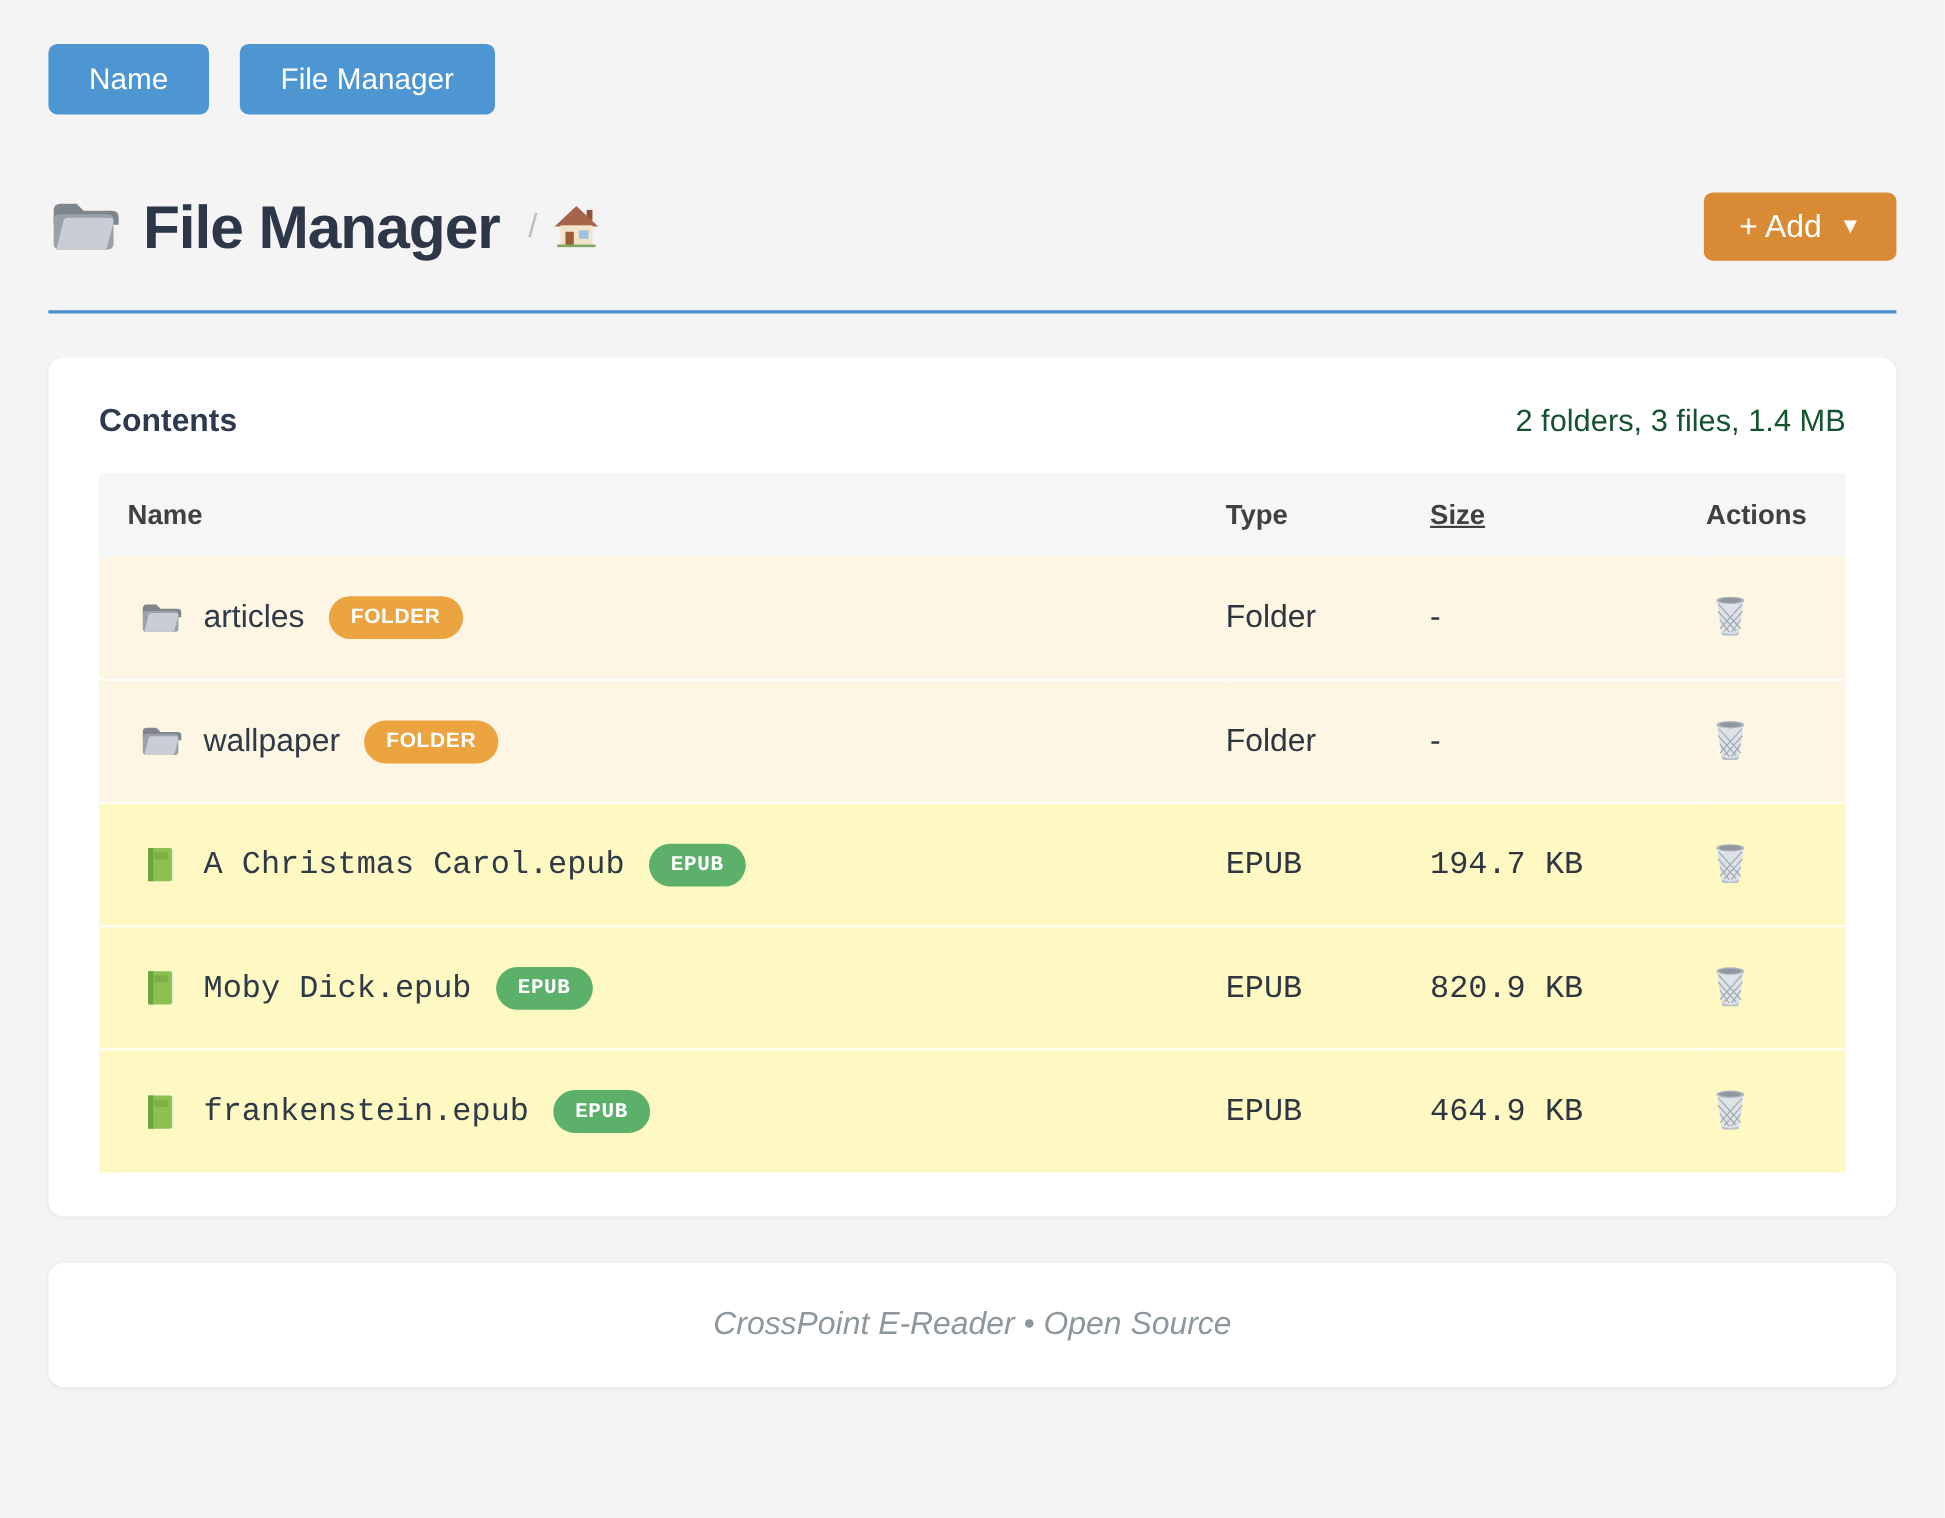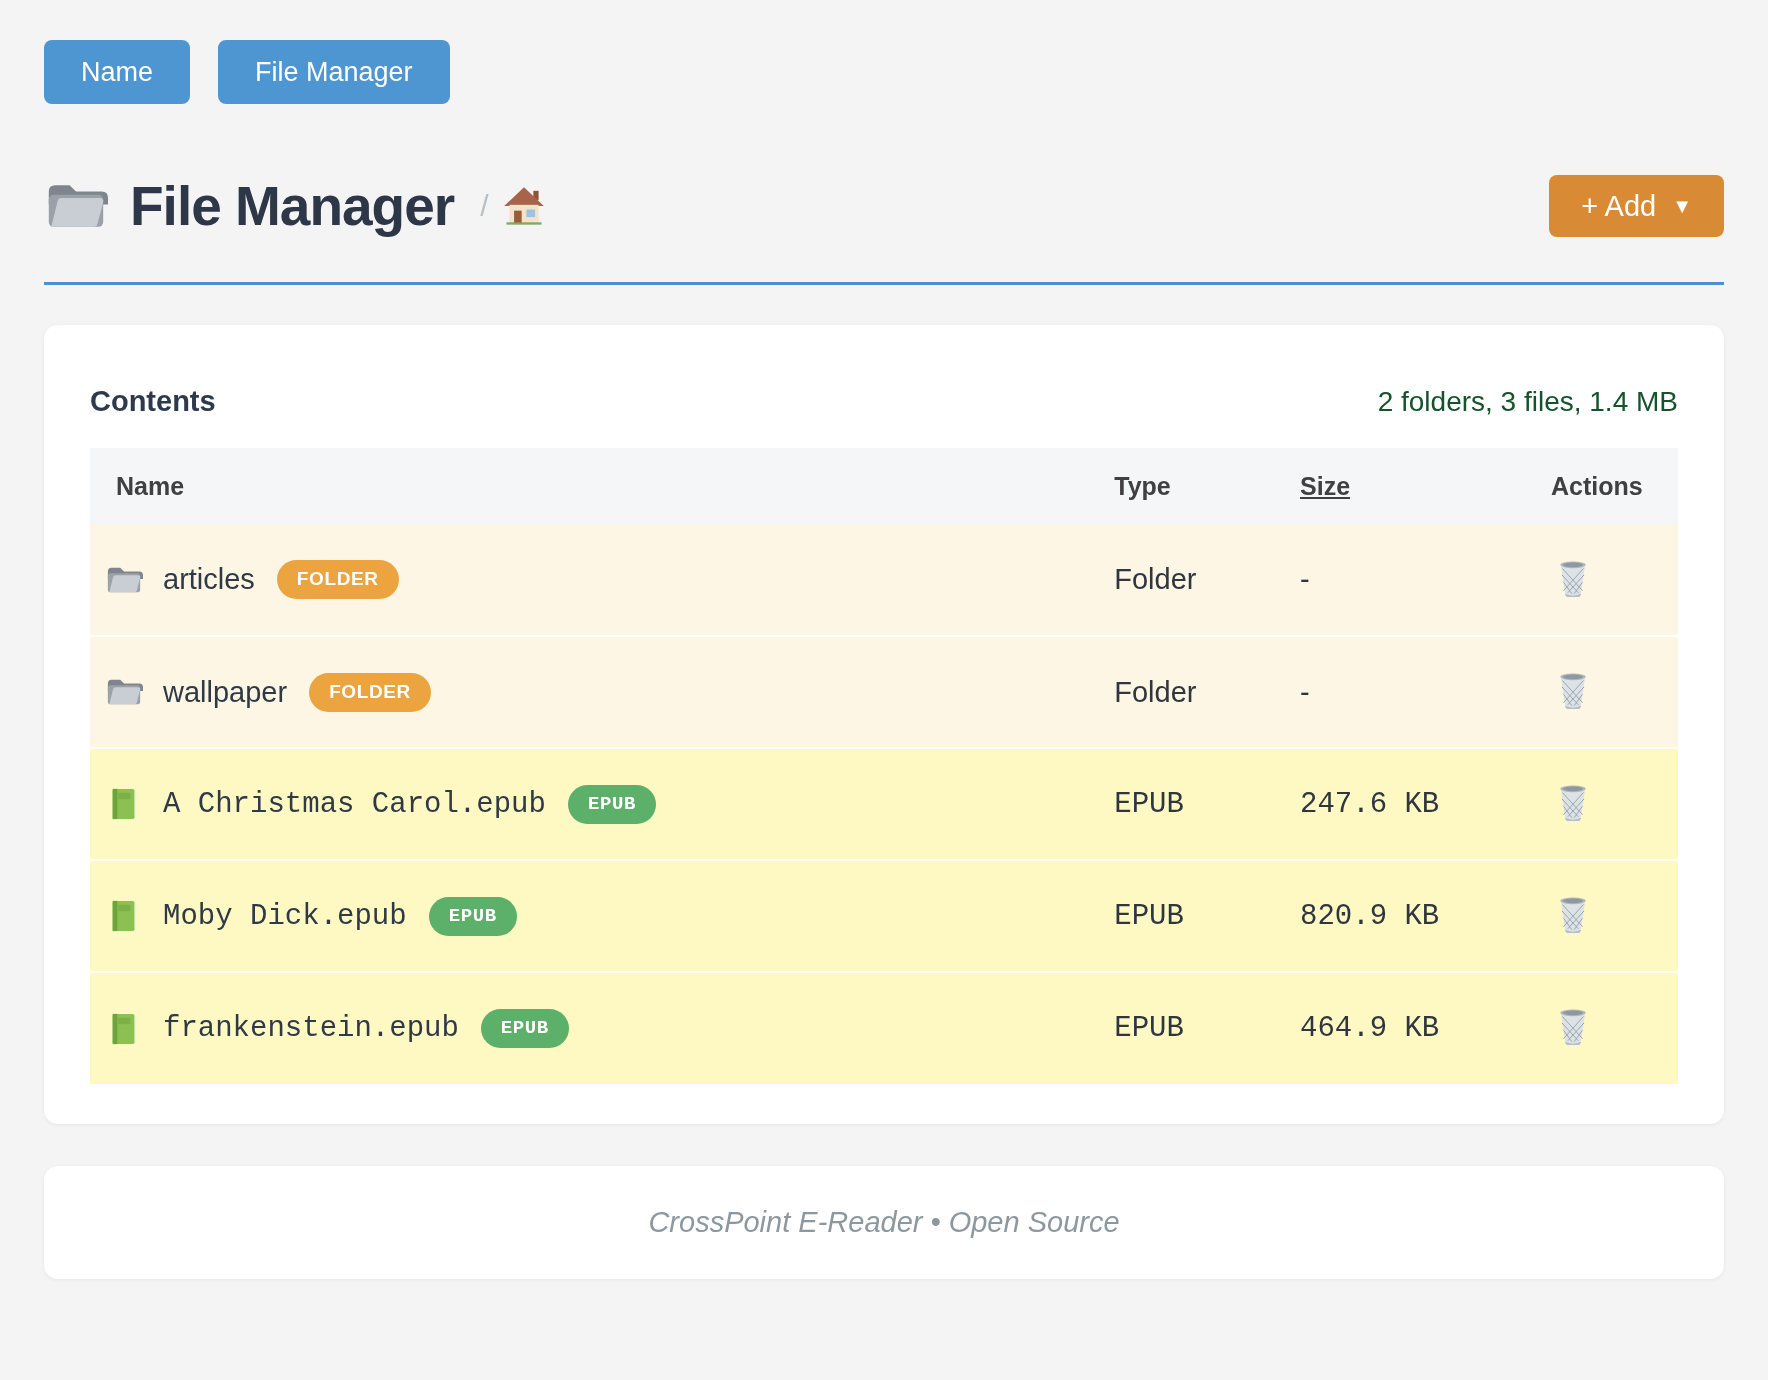--- a/index.html
+++ b/index.html
@@ -36,40 +36,40 @@
 
   .blue-rule { border:none; border-top:3px solid #4a91cd; margin-top:44px; }
 
   
   .card {
     margin-top:40px; background:#fff; border-radius:14px;
     box-shadow:0 1px 4px rgba(0,0,0,0.06);
   }
   .contents-card { padding:42px 46px 40px 46px; }
   .card-head { display:flex; align-items:baseline; justify-content:space-between; margin-bottom:30px; }
-  .card-head h2 { font-size:29px; font-weight:700; color:#2d3a4d;margin-top:18px; }
+  .card-head h2 { font-size:29px; font-weight:700; color:#2d3a4d; }
   .summary { font-size:28px; color:#14532d; }
 
   table { width:100%; border-collapse:collapse; }
   thead th {
     background:#f5f6f8; color:#404040; font-size:25px; font-weight:700;
     text-align:left; height:76px; vertical-align:middle;
   }
   th:nth-child(1){ width:64.5%; padding-left:26px; }
   th:nth-child(2){ width:11.7%; }
   th:nth-child(3){ width:15.8%;text-decoration:underline; }
   th:nth-child(4){ width:8%; }
 
   tbody tr { height:112px; border-bottom:2px solid rgba(255,255,255,0.85); }
   tbody tr:last-child { border-bottom:none; }
   .row-folder { background:#fdf6e4; }
   .row-epub  { background:#fef9c3;font-family:Liberation Mono, monospace; }
 
   td { vertical-align:middle; }
-  .name-cell { padding-left:15px; }
+  .name-cell { padding-left:37px; }
   .name-inner { display:flex; align-items:center; }
   .row-icon svg { width:38px; height:34px; }
   .file-name { font-size:29px; color:#303a46; margin-left:20px; cursor:pointer; }
   .badge {
     margin-left:22px; padding:8px 20px 9px 20px; border-radius:999px;
     color:#fff; font-size:19px; font-weight:700; letter-spacing:0.6px;
   }
   .badge-folder { background:#eba43f; }
   .badge-epub   { background:#5cb06a; }
   .type-cell, .size-cell { font-size:29px; color:#2f3640; }
@@ -211,21 +211,21 @@
     <rect x="4" y="2" width="23" height="32" rx="2" fill="#8cc152"></rect>
     <rect x="4" y="2" width="5" height="32" fill="#6fa33c"></rect>
     <rect x="10" y="6" width="13" height="7" rx="1" fill="#7ab046"></rect>
   </svg>
                 </span>
         <span class="file-name">A Christmas Carol.epub</span>
         <span class="badge badge-epub">EPUB</span>
       </span>
     </td>
     <td class="type-cell">EPUB</td>
-    <td class="size-cell">247.6 KB</td>
+    <td class="size-cell">194.7 KB</td>
     <td class="actions-cell">
       <button class="trash-btn">
         <span class="icon">
                   <svg viewBox="0 0 30 36" xmlns="http://www.w3.org/2000/svg">
     <path d="M3.5 6 L7.5 33 q0.3 2 2.2 2 h10.6 q1.9 0 2.2-2 L26.5 6 Z" fill="#dde2e7"></path>
     <g stroke="#9aa2ab" stroke-width="0.9" fill="none">
       <path d="M5 9 L24 30 M4.5 15 L20 32 M6 22 L14 33 M25 9 L6 30 M25.5 15 L10 32 M24 22 L16 33"></path>
     </g>
     <ellipse cx="15" cy="5.5" rx="12" ry="3.2" fill="#aeb6bf"></ellipse>
     <ellipse cx="15" cy="5.5" rx="9.5" ry="2.2" fill="#8f979f"></ellipse>

